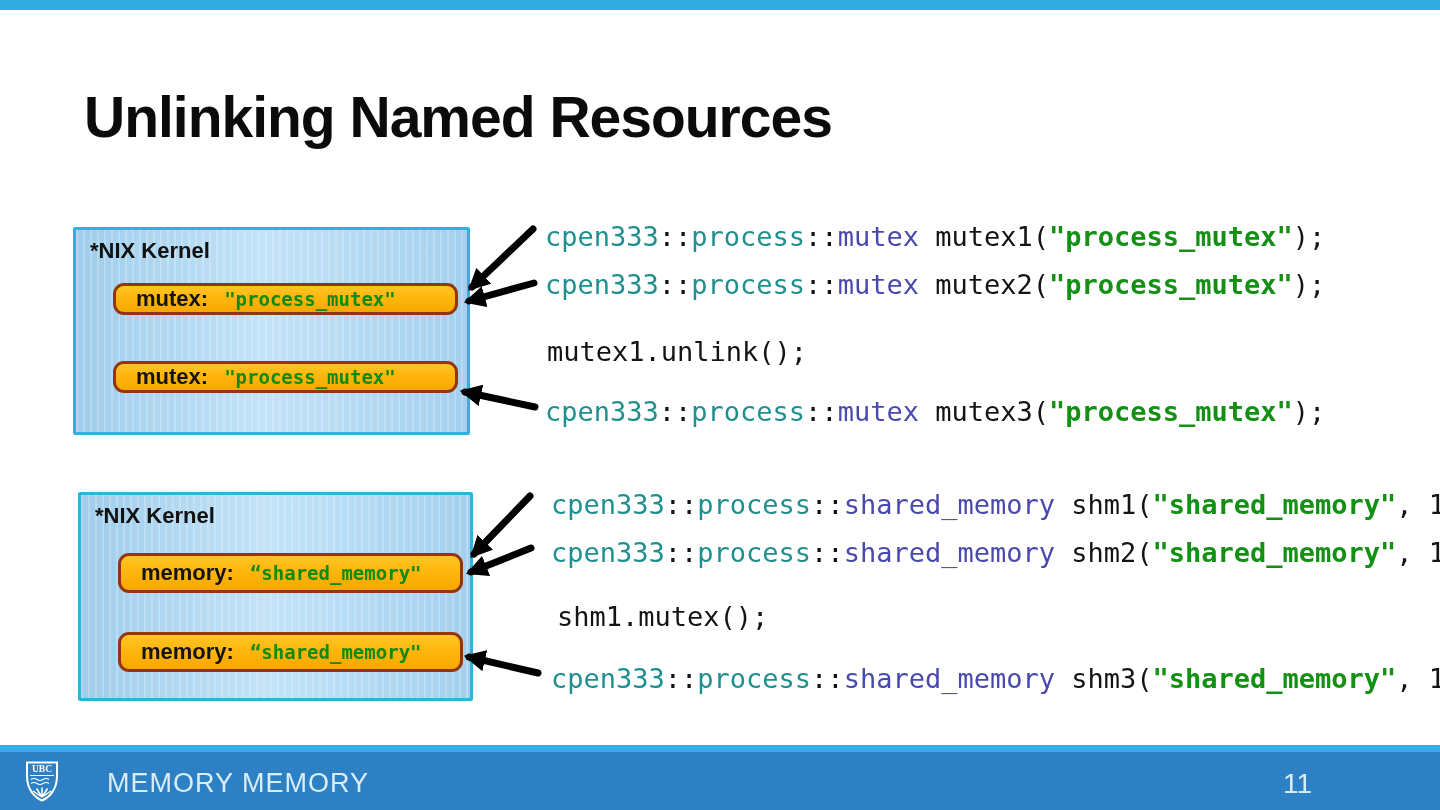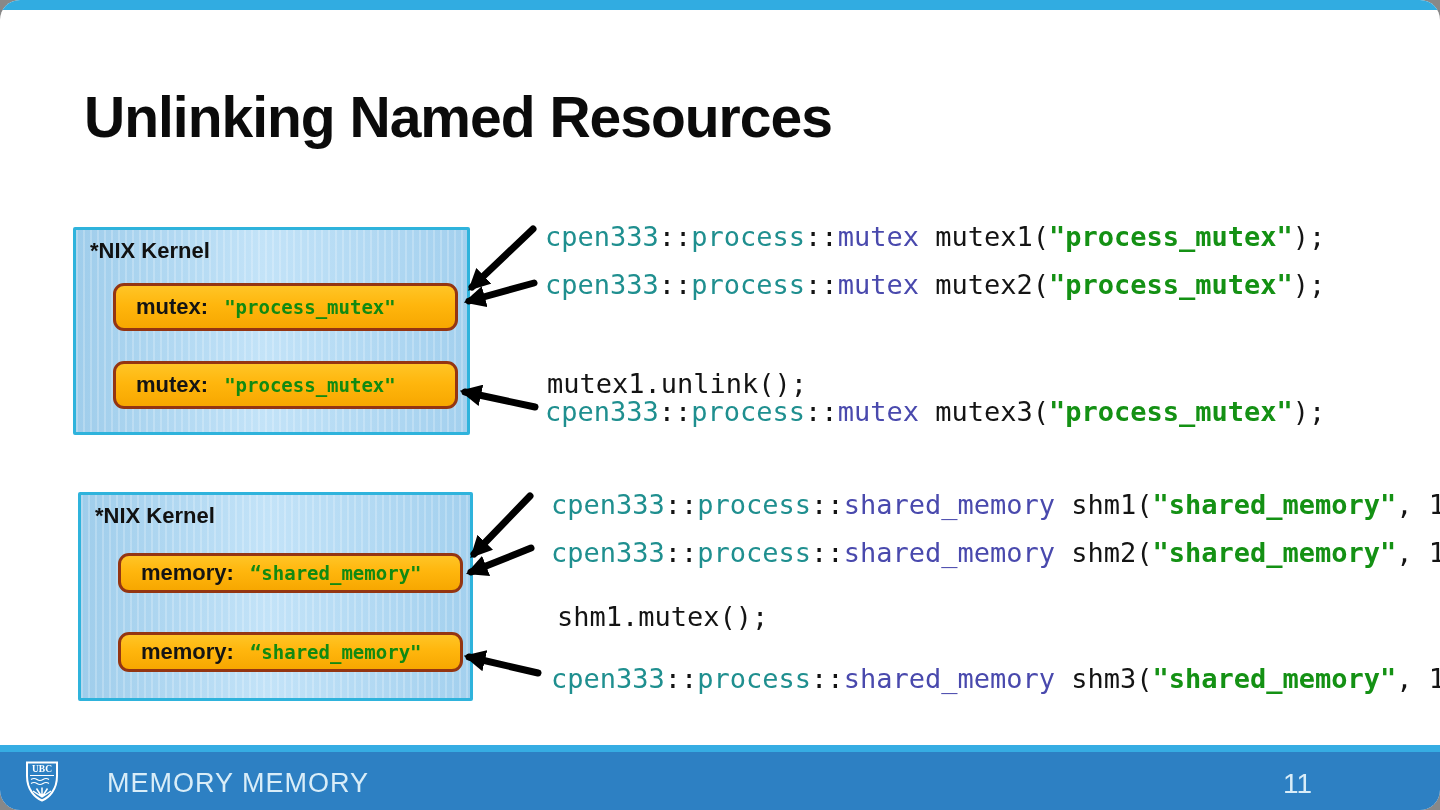--- a/index.html
+++ b/index.html
@@ -1,38 +1,38 @@
 <!DOCTYPE html>
 <html><head>
 <meta charset="utf-8">
 <style>
   * { margin:0; padding:0; box-sizing:border-box; }
   html,body { background:#888; }
   .slide {
     position:relative; width:1440px; height:810px; background:#ffffff;
-    overflow:hidden; font-family:"Liberation Sans", sans-serif;border-radius:20px;
+    overflow:hidden; font-family:"Liberation Sans", sans-serif;
   }
   .top-bar { position:absolute; left:0; top:0; width:1440px; height:10px; background:#31ace1; }
   .title {
     position:absolute; left:84px; top:84px; font-size:57px; font-weight:800;
     color:#0b0b0b; letter-spacing:-1px; font-family:"Liberation Sans", sans-serif;
   }
   .kernel {
     position:absolute; border:3px solid #2fb3dc; border-radius:2px;
     background:
       repeating-linear-gradient(90deg, rgba(255,255,255,0.22) 0 2px, rgba(255,255,255,0) 2px 7px),
       linear-gradient(90deg, #9fcdeb 0%, #c3e3f8 48%, #a3d0ee 100%);
   }
   .kernel-1 { left:73px; top:227px; width:397px; height:208px; }
   .kernel-2 { left:78px; top:492px; width:395px; height:209px; }
   .kernel-label {
     position:absolute; left:14px; top:8px; font-size:22px; font-weight:bold; color:#111;
   }
   .resource {
-    position:absolute; left:37px; width:345px; height:48px;
+    position:absolute; left:37px; width:345px; height:32px;
     border:3px solid #943512; border-radius:11px;
     background:linear-gradient(180deg, #ffc526 0%, #ffb60d 45%, #f7a700 100%);
     display:flex; align-items:center; padding-left:20px; gap:16px;
   }
   .kernel-1 .resource-1 { top:53px; }
   .kernel-1 .resource-2 { top:131px; }
   .kernel-2 .resource-1 { top:58px; height:40px; }
   .kernel-2 .resource-2 { top:137px; height:40px; }
   .res-kind { font-size:22px; font-weight:bold; color:#141414; }
   .res-name { font-family:"DejaVu Sans Mono", monospace; font-size:19px; font-weight:bold; color:#118a11; }
@@ -83,21 +83,21 @@
       <span class="res-name">“shared_memory"</span>
     </div>
     <div class="resource resource-2">
       <span class="res-kind">memory:</span>
       <span class="res-name">“shared_memory"</span>
     </div>
   </div>
 
   <div class="code-line" style="left:545px; top:221px;"><span class="tok-ns">cpen333</span><span class="tok-p">::</span><span class="tok-ns">process</span><span class="tok-p">::</span><span class="tok-type">mutex</span><span class="tok-p"> mutex1(</span><span class="tok-str">"process_mutex"</span><span class="tok-p">);</span></div>
   <div class="code-line" style="left:545px; top:269px;"><span class="tok-ns">cpen333</span><span class="tok-p">::</span><span class="tok-ns">process</span><span class="tok-p">::</span><span class="tok-type">mutex</span><span class="tok-p"> mutex2(</span><span class="tok-str">"process_mutex"</span><span class="tok-p">);</span></div>
-  <div class="code-line" style="left:547px; top:336px;margin-top:32px;"><span class="tok-p">mutex1.unlink();</span></div>
+  <div class="code-line" style="left:547px; top:336px;"><span class="tok-p">mutex1.unlink();</span></div>
   <div class="code-line" style="left:545px; top:396px;"><span class="tok-ns">cpen333</span><span class="tok-p">::</span><span class="tok-ns">process</span><span class="tok-p">::</span><span class="tok-type">mutex</span><span class="tok-p"> mutex3(</span><span class="tok-str">"process_mutex"</span><span class="tok-p">);</span></div>
 
   <div class="code-line" style="left:551px; top:489px;"><span class="tok-ns">cpen333</span><span class="tok-p">::</span><span class="tok-ns">process</span><span class="tok-p">::</span><span class="tok-type">shared_memory</span><span class="tok-p"> shm1(</span><span class="tok-str">"shared_memory"</span><span class="tok-p">, 100);</span></div>
   <div class="code-line" style="left:551px; top:537px;"><span class="tok-ns">cpen333</span><span class="tok-p">::</span><span class="tok-ns">process</span><span class="tok-p">::</span><span class="tok-type">shared_memory</span><span class="tok-p"> shm2(</span><span class="tok-str">"shared_memory"</span><span class="tok-p">, 100);</span></div>
   <div class="code-line" style="left:557px; top:601px;"><span class="tok-p">shm1.mutex();</span></div>
   <div class="code-line" style="left:551px; top:663px;"><span class="tok-ns">cpen333</span><span class="tok-p">::</span><span class="tok-ns">process</span><span class="tok-p">::</span><span class="tok-type">shared_memory</span><span class="tok-p"> shm3(</span><span class="tok-str">"shared_memory"</span><span class="tok-p">, 100);</span></div>
 
   <svg class="arrows" viewBox="0 0 1440 810">
     <defs>
       <marker id="ah" viewBox="0 0 10 10" refX="7.5" refY="5" markerWidth="3.1" markerHeight="3.1" orient="auto-start-reverse">

